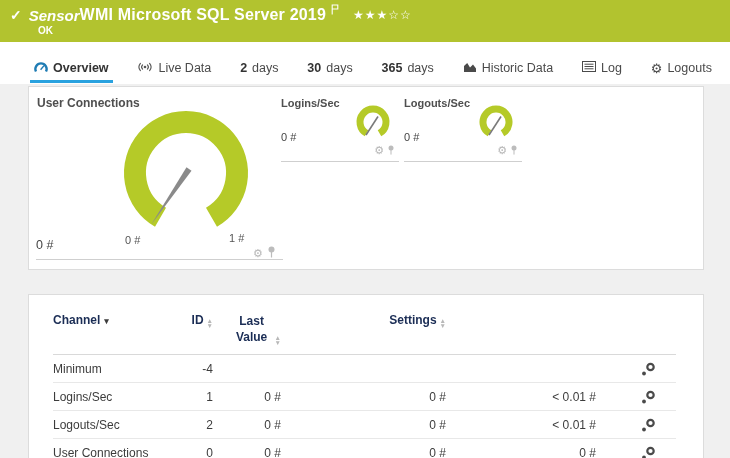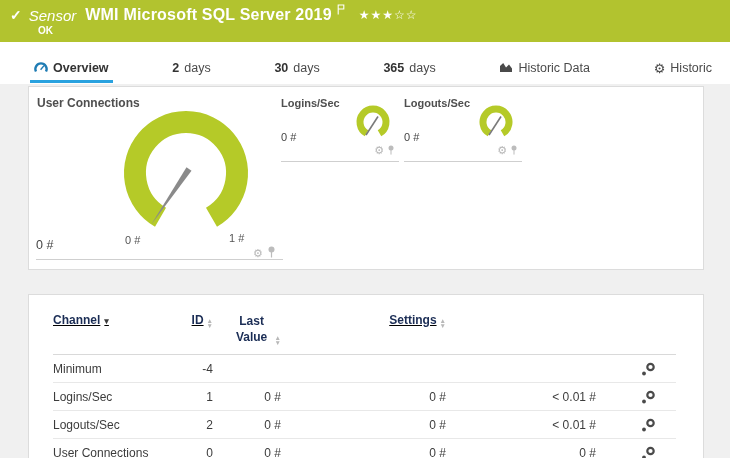--- a/index.html
+++ b/index.html
@@ -3,21 +3,21 @@
 <meta charset="utf-8">
 <style>
   html,body{margin:0;padding:0;}
   body{width:730px;height:458px;overflow:hidden;font-family:"Liberation Sans",sans-serif;background:#f0f0f0;}
   .app{position:relative;width:730px;height:458px;overflow:hidden;}
 
   
   .statusbar{position:absolute;left:0;top:0;width:730px;height:42px;background:#b2c32f;color:#fff;}
   .sb-line1{display:flex;align-items:center;padding:6px 0 0 10px;}
   .sb-check{font-size:14px;font-weight:bold;margin-right:7px;}
-  .sb-kind{font-style:italic;font-size:15px;margin-right:9px;}
+  .sb-kind{font-style:italic;font-size:15px;margin-right:0;font-weight:bold;}
   .sb-title{font-size:16px;font-weight:bold;letter-spacing:.2px;}
   .sb-flag{margin-left:5px;position:relative;top:-5px;}
   .sb-stars{margin-left:14px;font-size:12px;letter-spacing:1px;cursor:pointer;}
   .sb-ok{position:absolute;left:38px;top:25px;font-size:10px;font-weight:bold;}
 
   
   .tabbar{position:absolute;left:0;top:42px;width:730px;height:42px;background:#fff;display:flex;align-items:center;justify-content:space-between;padding:8px 14px 0 30px;box-sizing:border-box;}
   .tab{display:flex;align-items:center;gap:5px;font-size:12.5px;color:#4a4a4a;cursor:pointer;padding:9px 4px 7px 4px;}
   .tab.active{font-weight:bold;color:#333;border-bottom:3px solid #2aa2df;padding-bottom:4px;}
   .tab .num{font-weight:bold;color:#333;}
@@ -45,21 +45,21 @@
   .sm-title{position:absolute;left:0;top:2px;font-size:11px;font-weight:bold;color:#4f4f4f;}
   .sm-svg{position:absolute;right:4px;top:10px;}
   .sm-value{position:absolute;left:0;top:36px;font-size:11px;color:#444;}
   .sm-icons{position:absolute;right:4px;bottom:2px;display:flex;align-items:center;gap:3px;}
 
   .gear-sm{font-size:11px;color:#b7b7b7;line-height:1;cursor:pointer;}
 
   
   .tbl{padding:18px 27px 0 24px;}
   .thead,.tr{display:grid;grid-template-columns:105px 55px 68px 165px 150px 1fr;align-items:start;}
-  .thead{padding-bottom:9px;border-bottom:1px solid #d9d9d9;text-decoration:underline;}
+  .thead{padding-bottom:9px;border-bottom:1px solid #d9d9d9;}
   .th{font-size:12px;font-weight:bold;color:#1b2d55;cursor:pointer;white-space:nowrap;}
   .th.num,.td.num{text-align:right;}
   .wrap{display:inline-block;width:40px;text-align:center;white-space:normal;line-height:1.35;}
   .caret{font-size:9px;color:#3c3c3c;margin-left:4px;}
   .sort{display:inline-flex;flex-direction:column;align-items:center;margin-left:3px;vertical-align:1px;}
   .sort span{font-size:6.5px;line-height:4.5px;color:#b8b8b8;}
   .tr{align-items:center;height:27px;border-bottom:1px solid #e8e8e8;}
   .td{font-size:12px;color:#3c3c3c;white-space:nowrap;}
   .edit-btn{justify-self:center;position:relative;left:12px;cursor:pointer;display:inline-flex;}
 </style>
@@ -87,42 +87,65 @@
     <div class="tab active">
       <span>
         <svg width="14" height="12" viewBox="0 0 14 12">
             <path d="M2,10.5 A5.6,5.6 0 1 1 12,10.5" stroke="#1f7cb4" stroke-width="2.4" fill="none"></path>
             <line x1="6.6" y1="8.8" x2="10" y2="4.6" stroke="#1f7cb4" stroke-width="1.4"></line>
           </svg>
       </span>
       <span>Overview</span>
     </div>
     <div class="tab">
+      <span>
+        <svg width="16" height="12" viewBox="0 0 16 12" fill="none" stroke="#555" stroke-width="1.1" stroke-linecap="round">
+            <circle cx="8" cy="6" r="1.3" fill="#555" stroke="none"></circle>
+            <path d="M5.6,3.8 a3.2,3.2 0 0 0 0,4.4"></path>
+            <path d="M3.4,2.4 a5.6,5.6 0 0 0 0,7.2"></path>
+            <path d="M10.4,3.8 a3.2,3.2 0 0 1 0,4.4"></path>
+            <path d="M12.6,2.4 a5.6,5.6 0 0 1 0,7.2"></path>
+          </svg>
+      </span>
+      <span>Live Data</span>
+    </div>
+    <div class="tab">
       <span class="num">2</span>
       <span>days</span>
     </div>
     <div class="tab">
       <span class="num">30</span>
       <span>days</span>
     </div>
     <div class="tab">
       <span class="num">365</span>
       <span>days</span>
     </div>
     <div class="tab">
       <span>
         <svg width="14" height="12" viewBox="0 0 14 12">
             <path d="M1,11 L1,5 L4.2,2 L7,6.5 L10,3.5 L13,7.5 L13,11 Z" fill="#4a4a4a"></path>
           </svg>
       </span>
       <span>Historic Data</span>
     </div>
     <div class="tab">
+      <span>
+        <svg width="14" height="11" viewBox="0 0 14 11" fill="none" stroke="#4a4a4a" stroke-width="1">
+            <rect x="0.5" y="0.5" width="13" height="10"></rect>
+            <line x1="2.5" y1="3.2" x2="11.5" y2="3.2"></line>
+            <line x1="2.5" y1="5.5" x2="11.5" y2="5.5"></line>
+            <line x1="2.5" y1="7.8" x2="11.5" y2="7.8"></line>
+          </svg>
+      </span>
+      <span>Log</span>
+    </div>
+    <div class="tab">
       <span class="glyph">⚙</span>
-      <span>Historic</span>
+      <span>Logouts</span>
     </div>
   </div>
 
   <div class="panel gauges-panel">
 
     <div class="main-gauge">
       <div class="mg-title">User Connections</div>
       <svg class="mg-svg" width="150" height="150" viewBox="0 0 150 150">
         <path d="M 49.5 119.2 A 51 51 0 1 1 100.5 119.2" stroke="#b5ca28" stroke-width="22" fill="none"></path>
         <polygon points="40.3,126.4 80.5,72.7 75.5,69.3" fill="#8a8a8a"></polygon>

